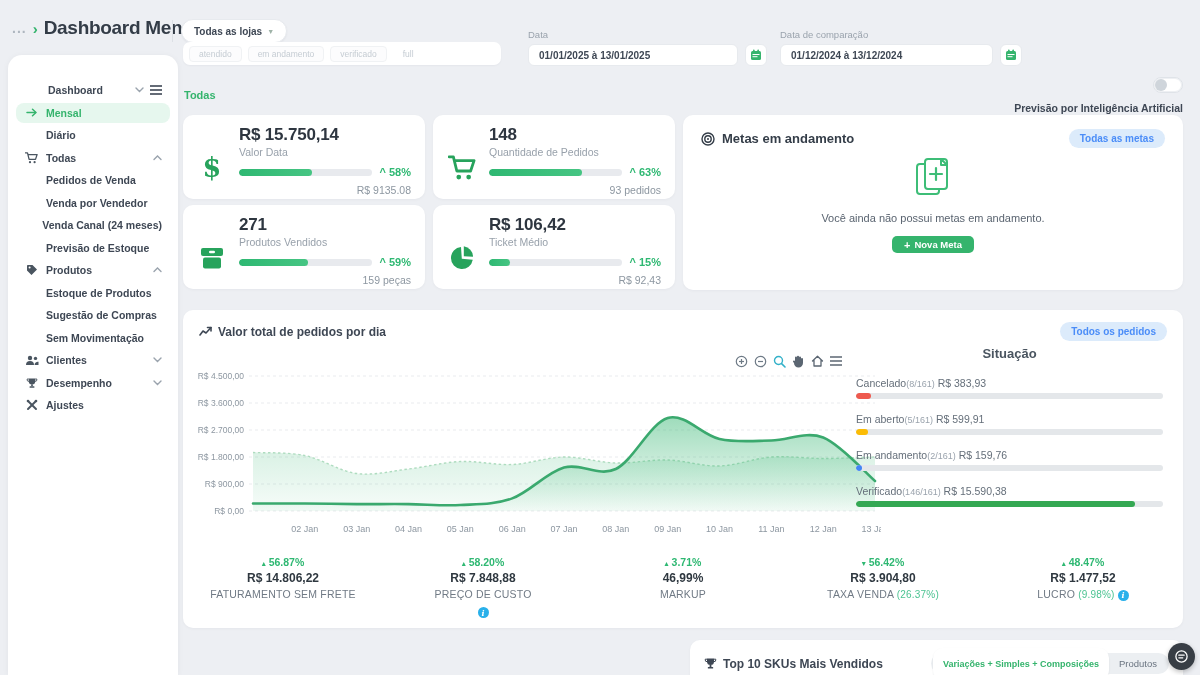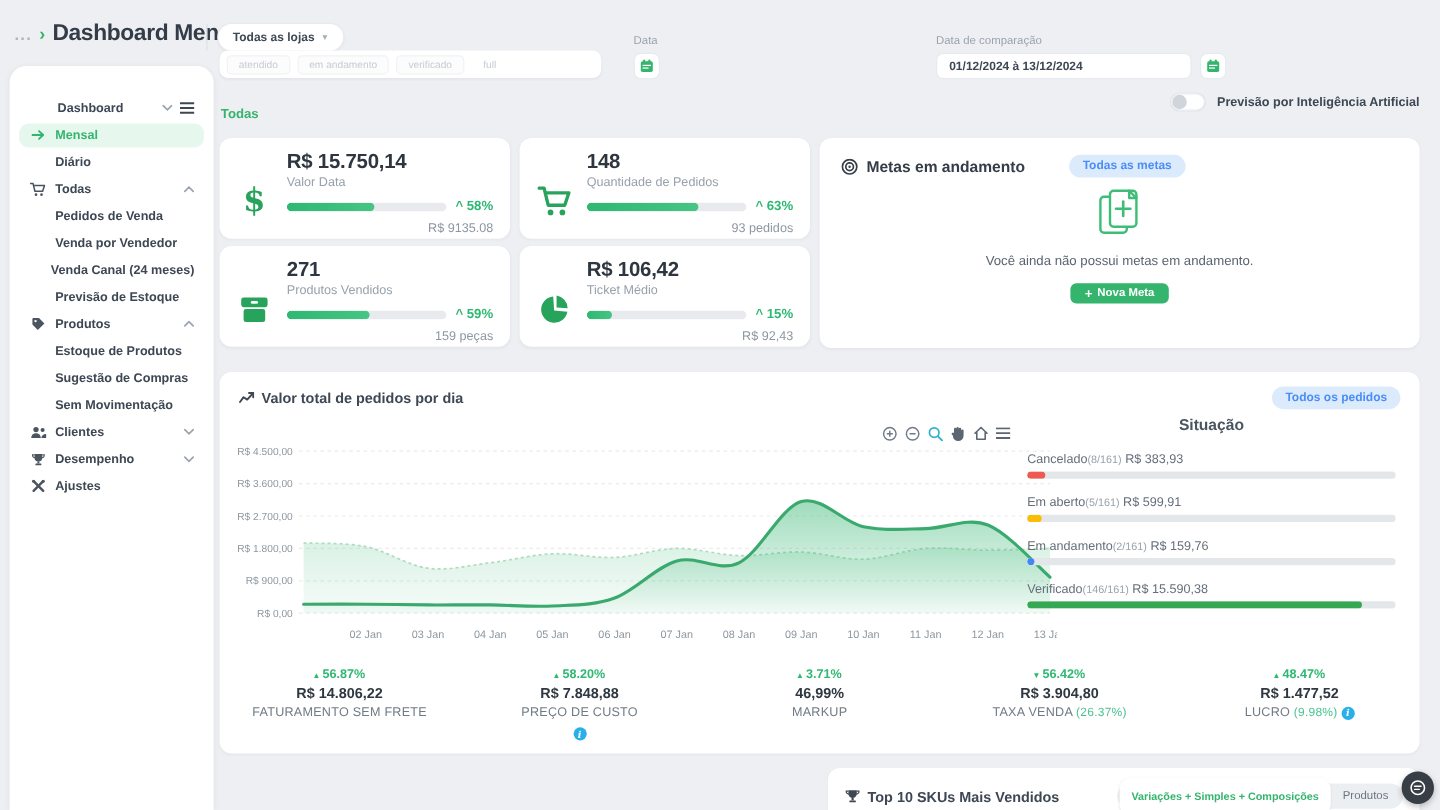--- a/index.html
+++ b/index.html
@@ -26,21 +26,21 @@
   .date-label { font-size:9.5px; color:#9aa3ad; margin-bottom:4px; }
   .date-row { display:flex; gap:7px; }
   .date-input { height:22px; background:#fff; border:1px solid #e7eaee; border-radius:6px; padding:0 10px;
     font-size:10px; font-weight:700; color:#3e4754; display:flex; align-items:center; }
   .cal-btn { width:22px; height:22px; background:#fff; border:1px solid #e7eaee; border-radius:6px;
     display:flex; align-items:center; justify-content:center; cursor:pointer; }
 
   .visualize-btn { position:absolute; left:1030px; top:42px; width:145px; height:23px; background:#44b76c; border:none;
     border-radius:6px; color:#fff; font-size:10.5px; font-weight:700; cursor:pointer; font-family:inherit; }
 
-  .ai-row { position:absolute; right:17px; top:77px; display:flex; align-items:center; gap:9px; }
+  .ai-row { position:absolute; right:17px; top:77px; display:flex; align-items:flex-end; gap:9px;flex-direction:column; }
   .toggle { width:30px; height:16px; border-radius:9px; background:#fff; border:1px solid #dfe3e8; position:relative; cursor:pointer;
     box-shadow:inset 0 0 0 1px #eef0f3; }
   .toggle-knob { position:absolute; left:1px; top:1px; width:12px; height:12px; border-radius:50%; background:#cfd5db; }
   .ai-label { font-size:10.5px; font-weight:600; color:#3e4754; }
   .todas-label { position:absolute; left:184px; top:89px; font-size:11px; font-weight:800; color:#35b46d; }
 
   
   .sidebar { position:absolute; left:8px; top:55px; width:170px; height:620px; background:#fff; border-radius:14px 14px 0 0;
     box-shadow:0 1px 6px rgba(16,24,40,.05); padding-top:25px; }
   .side-head { display:flex; align-items:center; height:20px; margin:0 10px 3px 10px; padding:0 6px; gap:6px; }
@@ -64,21 +64,21 @@
   .kpi-value { font-size:17px; font-weight:800; color:#2e3640; letter-spacing:-0.2px; }
   .kpi-label { font-size:10.5px; color:#98a1ab; margin-top:1px; }
   .kpi-prog-row { display:flex; align-items:center; gap:8px; margin-top:8px; }
   .kpi-track { flex:1; height:7px; border-radius:4px; background:#e8eaee; overflow:hidden; }
   .kpi-fill { height:100%; border-radius:4px; background:linear-gradient(90deg,#2eb872,#46c583); }
   .kpi-change { font-size:11px; font-weight:800; color:#2eb872; white-space:nowrap; }
   .kpi-sub { text-align:right; font-size:10.5px; color:#8d97a1; margin-top:6px; }
   .dollar-glyph { font-family:"DejaVu Serif",serif; font-weight:700; font-size:27px; color:#27a35c; line-height:1; }
 
   
-  .goals-head { display:flex; align-items:center; padding:14px 18px 0 18px; }
+  .goals-head { display:flex; align-items:center; justify-content:space-between; padding:14px 18px 0 18px; }
   .goals-title { display:flex; align-items:center; gap:7px; font-size:13px; font-weight:800; color:#343d48; }
   .pill-blue { background:#dcebfb; color:#4b8df8; font-size:10px; font-weight:700; border-radius:11px; padding:4px 11px; cursor:pointer;margin-left:37px; }
   .goals-center { display:flex; flex-direction:column; align-items:center; margin-top:8px; }
   .goals-empty { font-size:11px; color:#5a6470; margin-top:10px; }
   .new-goal-btn { margin-top:12px; height:17px; padding:0 12px; background:#35b46d; color:#fff; border:none; border-radius:5px;
     font-size:9.5px; font-weight:700; display:flex; align-items:center; gap:4px; cursor:pointer; font-family:inherit; }
 
   
   .chart-card { left:183px; top:310px; width:1000px; height:318px; }
   .chart-head { position:absolute; left:16px; right:16px; top:12px; display:flex; justify-content:space-between; align-items:center; }
@@ -138,20 +138,21 @@
   <div class="chips-box" id="chips-box">
       <span class="chip">atendido</span>
       <span class="chip">em andamento</span>
       <span class="chip">verificado</span>
       <span class="chip plain">full</span>
     </div>
 
   <div class="date-group" style="left:528px;">
     <div class="date-label">Data</div>
     <div class="date-row">
+      <div class="date-input" style="width:210px;">01/01/2025 à 13/01/2025</div>
       <div class="cal-btn">
           <span>
         <svg width="12" height="12" viewBox="0 0 12 12">
               <rect x="1" y="2" width="10" height="9" rx="1.5" fill="#35b46d"></rect>
               <rect x="3" y="0.5" width="1.6" height="3" rx="0.8" fill="#35b46d"></rect>
               <rect x="7.4" y="0.5" width="1.6" height="3" rx="0.8" fill="#35b46d"></rect>
               <rect x="2.5" y="5" width="7" height="1" fill="#fff"></rect>
               <rect x="2.5" y="7.2" width="5" height="1" fill="#fff"></rect>
             </svg>
       </span>

